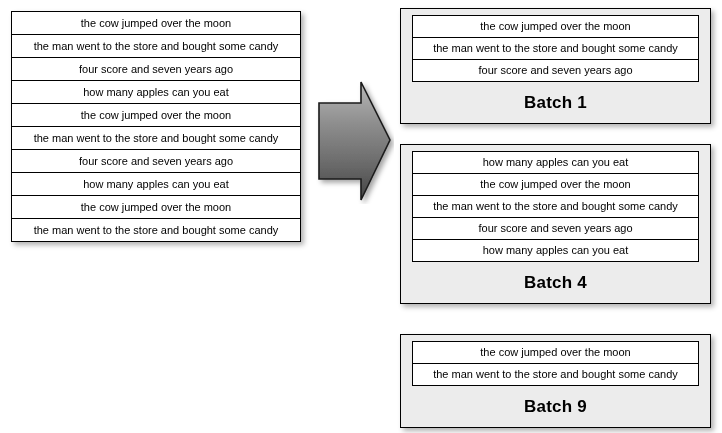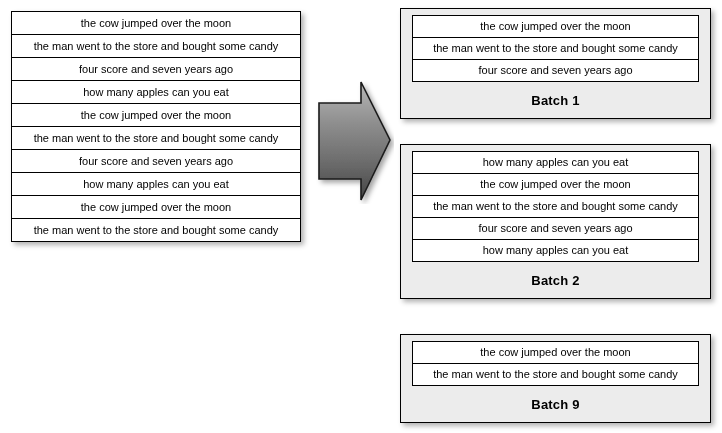--- a/index.html
+++ b/index.html
@@ -83,21 +83,21 @@
     border-bottom: 1px solid #000000;
     background: #ffffff;
     white-space: nowrap;
     overflow: hidden;
   }
   .batch-row:last-child {
     border-bottom: none;
   }
   .batch-label {
     text-align: center;
-    font-size: 13px;
+    font-size: 17px;
     font-weight: bold;
     color: #000000;
     padding: 11px 0 10px 0;
     letter-spacing: 0.2px;
   }
 </style>
 </head>
 <body>
 
 <div id="canvas">
@@ -142,21 +142,21 @@
         <div class="batch-label">Batch 1</div>
       </div>
       <div class="batch-panel" style="top: 144px;">
         <div class="batch-rows">
           <div class="batch-row">how many apples can you eat</div>
           <div class="batch-row">the cow jumped over the moon</div>
           <div class="batch-row">the man went to the store and bought some candy</div>
           <div class="batch-row">four score and seven years ago</div>
           <div class="batch-row">how many apples can you eat</div>
         </div>
-        <div class="batch-label">Batch 2</div>
+        <div class="batch-label">Batch 4</div>
       </div>
       <div class="batch-panel" style="top: 334px;">
         <div class="batch-rows">
           <div class="batch-row">the cow jumped over the moon</div>
           <div class="batch-row">the man went to the store and bought some candy</div>
         </div>
         <div class="batch-label">Batch 9</div>
       </div>
     </div>
 

